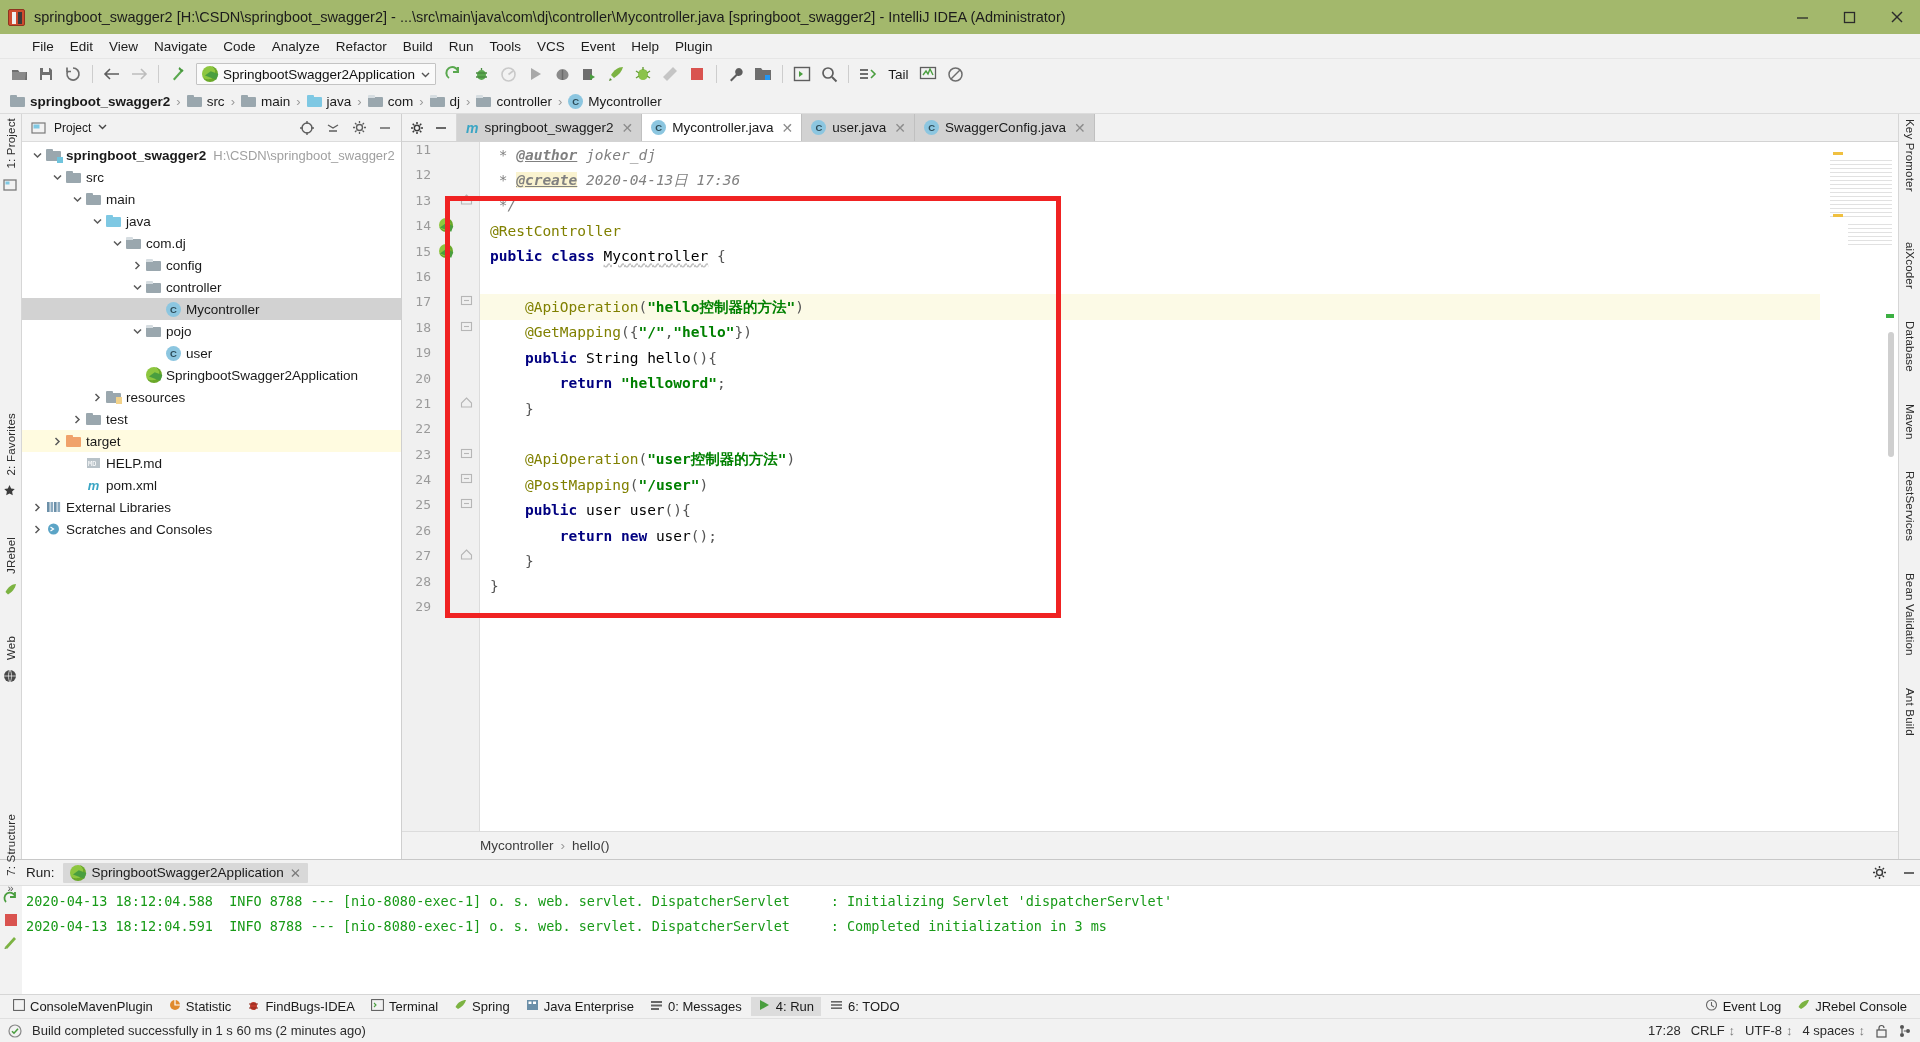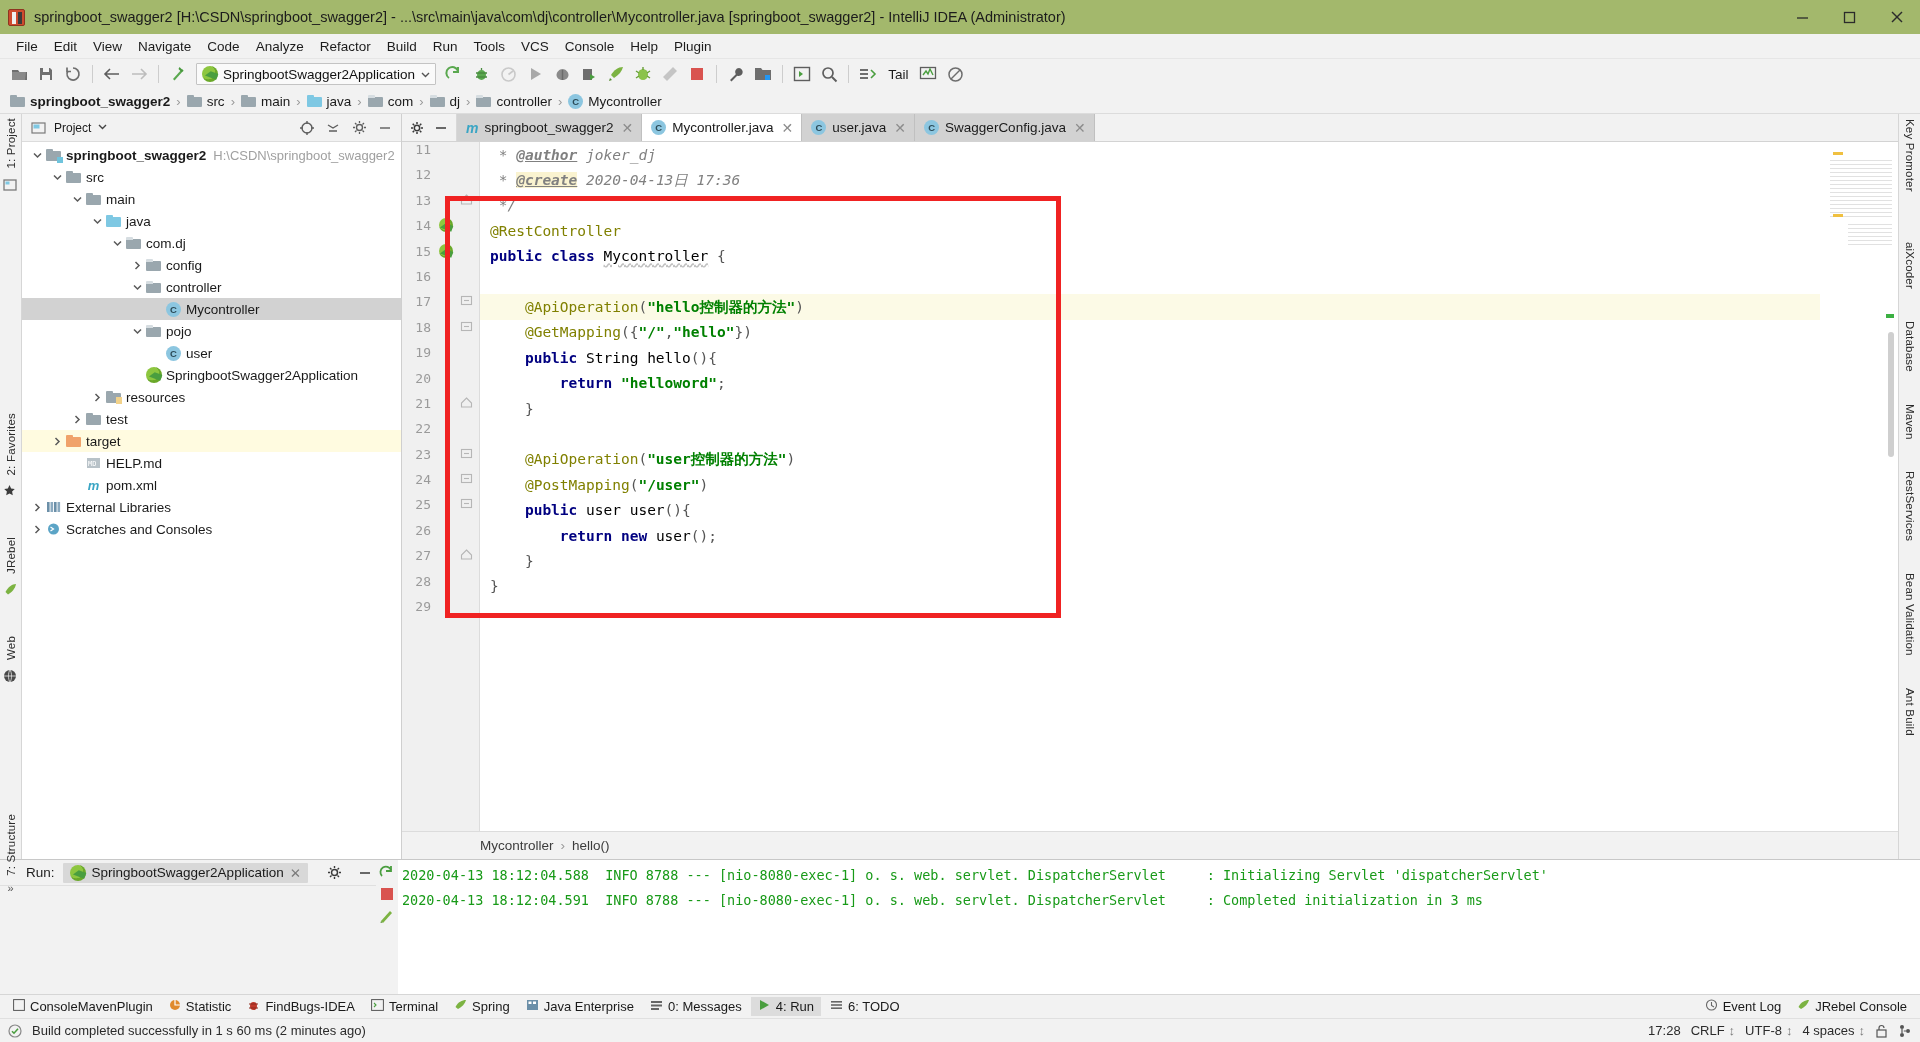--- a/index.html
+++ b/index.html
@@ -35,21 +35,21 @@
   .win-btns { margin-left: auto; display: flex; height: 34px; }
   .win-btn {
     width: 47px; height: 34px; display: flex; align-items: center; justify-content: center;
     color: #2b2b2b;
   }
   .win-btn svg { display: block; }
 
   
   .menubar {
     height: 25px; flex: 0 0 25px; background: #f2f2f2; display: flex; align-items: center;
-    padding-left: 8px; border-bottom: 1px solid #e6e6e6;
+    padding-left: 24px; border-bottom: 1px solid #e6e6e6;
   }
   .menu-item {
     padding: 3px 8px; font-size: 13.5px; color: #1c1c1c; white-space: nowrap;
   }
 
   
   .toolbar {
     height: 30px; flex: 0 0 30px; background: #f2f2f2; display: flex; align-items: center;
     padding: 0 6px; gap: 1px;
   }
@@ -175,21 +175,21 @@
   .scroll-marker { position:absolute; right: 4px; width: 60px; height: 3px; }
 
   .crumb-bottom {
     height: 28px; flex: 0 0 28px; background: #f2f2f2; border-top: 1px solid #dcdcdc;
     display: flex; align-items: center; padding-left: 78px; font-size: 13.5px; color: #3c3c3c;
     gap: 7px;
   }
   .crumb-bottom .sep { color: #9a9a9a; }
 
   
-  .runpanel { flex: 0 0 135px; display: flex; flex-direction: row; background: #f2f2f2; border-top: 1px solid #c8c8c8;}
+  .runpanel { flex: 0 0 135px; display: flex; flex-direction: column; background: #f2f2f2; border-top: 1px solid #c8c8c8;}
   .run-head {
     height: 26px; flex: 0 0 26px; display: flex; align-items: center; padding-left: 26px;
     gap: 8px; border-bottom: 1px solid #e0e0e0;
   }
   .run-label { font-size: 13.5px; color: #1c1c1c; }
   .run-cfgtab {
     display: flex; align-items: center; gap: 6px; background: #d8d8d8; padding: 2px 7px;
     font-size: 13.5px; border-radius: 1px;
   }
   .run-head .spacer { margin-left: auto; }
@@ -297,21 +297,21 @@
     <div class="menu-item">Edit</div>
     <div class="menu-item">View</div>
     <div class="menu-item">Navigate</div>
     <div class="menu-item">Code</div>
     <div class="menu-item">Analyze</div>
     <div class="menu-item">Refactor</div>
     <div class="menu-item">Build</div>
     <div class="menu-item">Run</div>
     <div class="menu-item">Tools</div>
     <div class="menu-item">VCS</div>
-    <div class="menu-item">Console</div>
+    <div class="menu-item">Event</div>
     <div class="menu-item">Help</div>
     <div class="menu-item">Plugin</div>
   </div>
 
   <div class="toolbar">
     <div class="tb-btn">
       <svg width="17" height="15" viewBox="0 0 17 15">
           <path d="M1 3h6l1.5 2H16v8H1z" fill="#6e6e6e"></path>
           <path d="M1 5h14l-1 8H1z" fill="#8a8a8a"></path>
         </svg>

